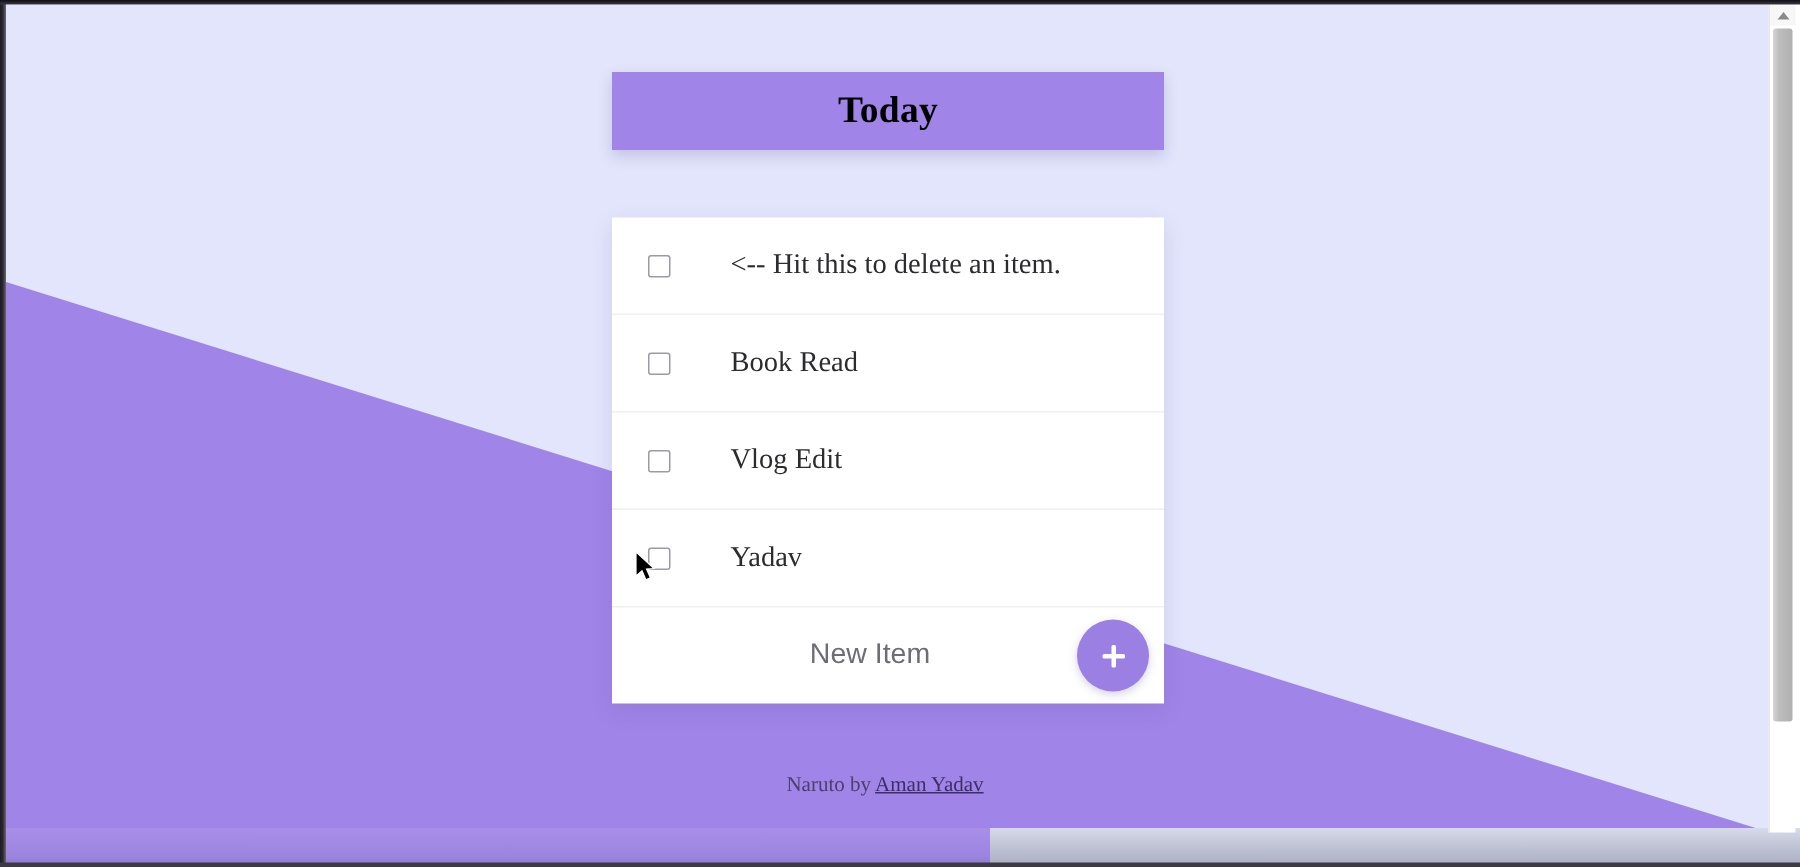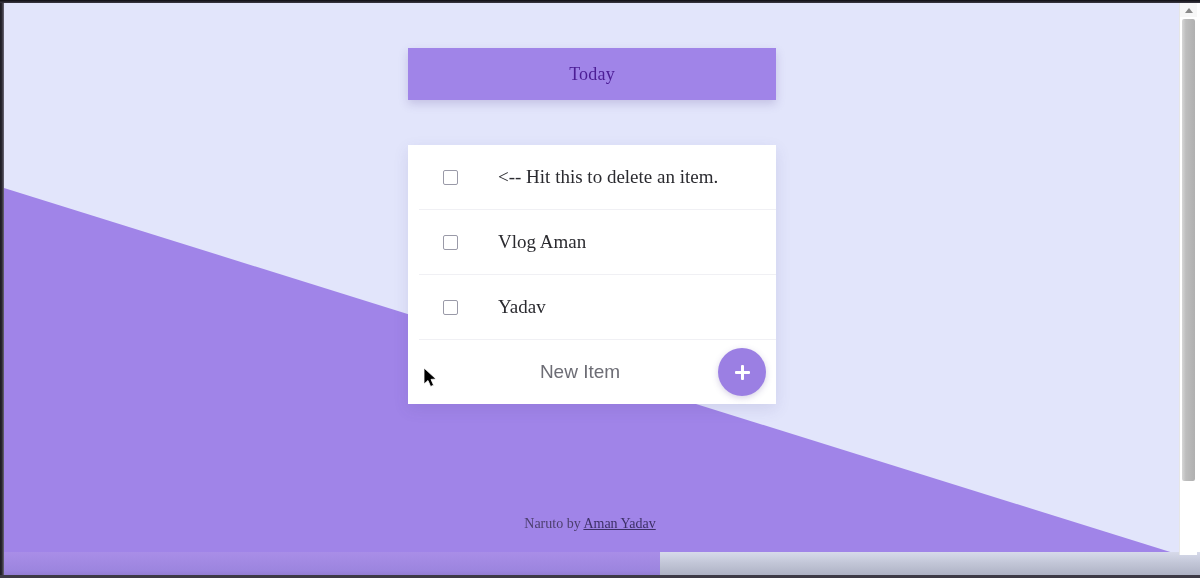--- a/index.html
+++ b/index.html
@@ -115,43 +115,42 @@
     left: 408px; top: 48px;
     width: 368px; height: 52px;
     background: #a084e8;
     box-shadow: 0 4px 9px rgba(90, 70, 150, 0.22);
     display: flex;
     align-items: center;
     justify-content: center;
   }
   .header-title {
     font-family: "Liberation Serif", serif;
-    font-weight: normal;
-    font-size: 18px;
-    color: #4c1d95;
+    font-weight: bold;
+    font-size: 25px;
+    color: #000000;
     letter-spacing: 0.2px;
   }
 
   .card {
     position: absolute;
     left: 408px; top: 145px;
     width: 368px;
     background: #ffffff;
     box-shadow: 0 5px 14px rgba(80, 70, 140, 0.13);
   }
 
   .todo-row {
     position: relative;
     height: 65px;
     display: flex;
     align-items: center;
     border-bottom: 1px solid #f0f0f4;
     padding: 0 18px;
     box-sizing: border-box;
-    margin-left: 11px;
   }
   .todo-check {
     width: 13px;
     height: 13px;
     border: 1px solid #9a9aa8;
     background: #ffffff;
     border-radius: 2px;
     margin-left: 6px;
     flex: 0 0 auto;
   }
@@ -251,24 +250,28 @@
       <div class="header-title">Today</div>
     </div>
 
     <div class="card">
 
       <div class="todo-row">
         <div class="todo-check"></div>
         <div class="todo-label">&lt;-- Hit this to delete an item.</div>
       </div>
 
-
       <div class="todo-row">
         <div class="todo-check"></div>
-        <div class="todo-label">Vlog Aman</div>
+        <div class="todo-label">Book Read</div>
+      </div>
+
+      <div class="todo-row">
+        <div class="todo-check"></div>
+        <div class="todo-label">Vlog Edit</div>
       </div>
 
       <div class="todo-row">
         <div class="todo-check"></div>
         <div class="todo-label">Yadav</div>
       </div>
 
       <div class="new-row">
         <input class="new-input" type="text" placeholder="New Item" style="">
         <button class="add-btn">

